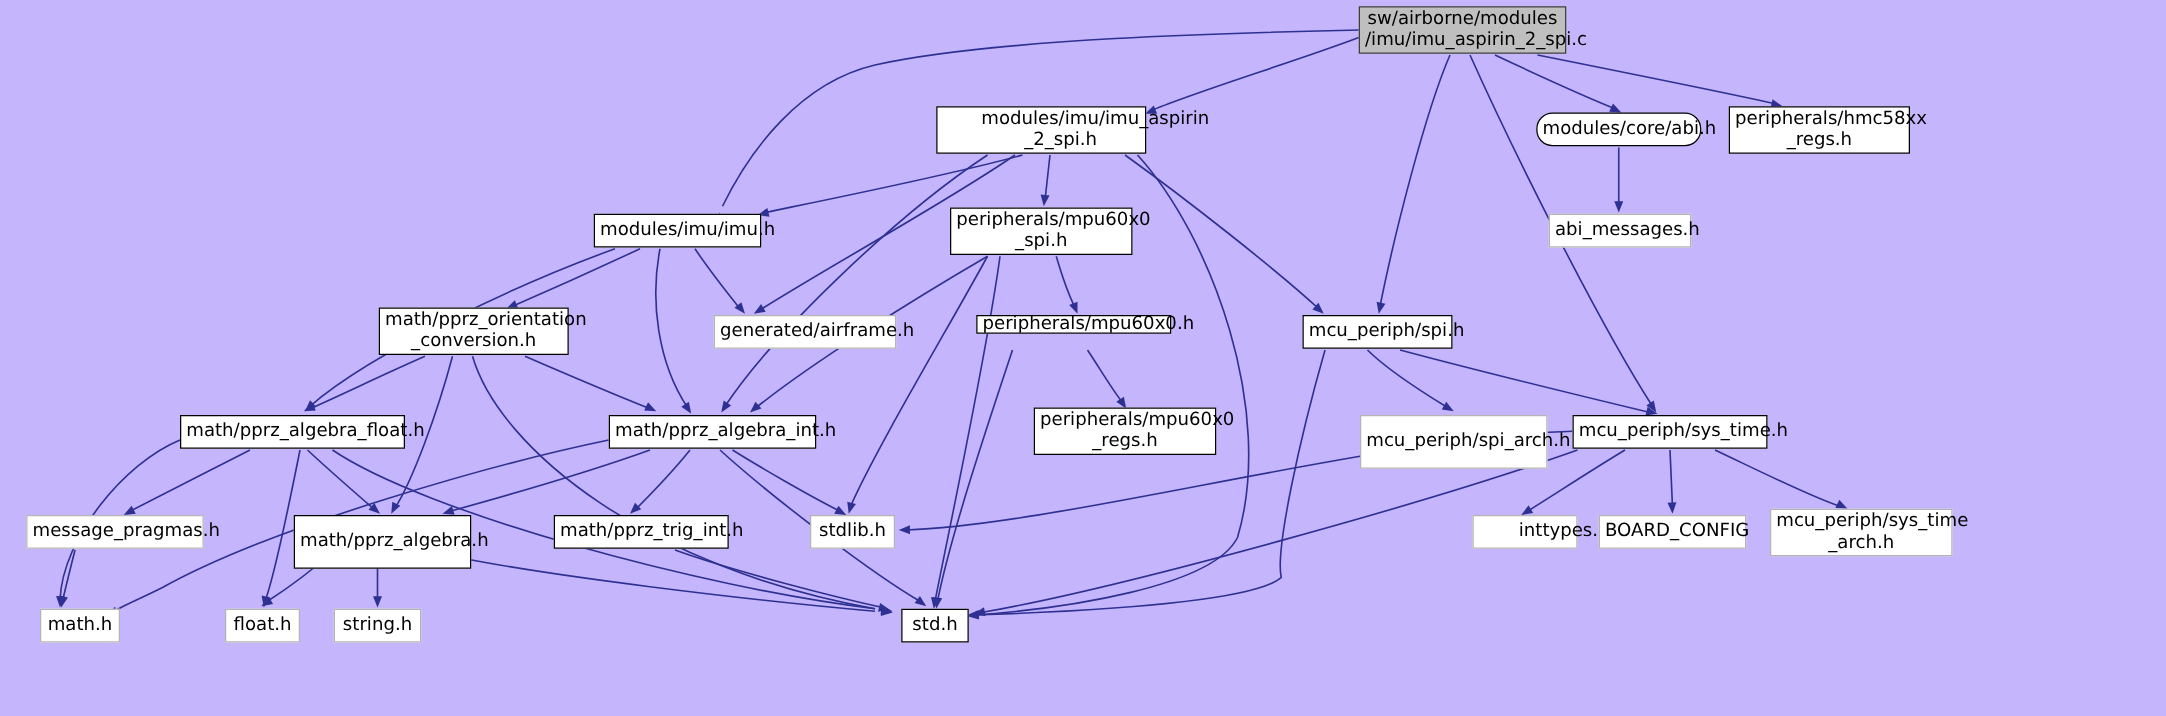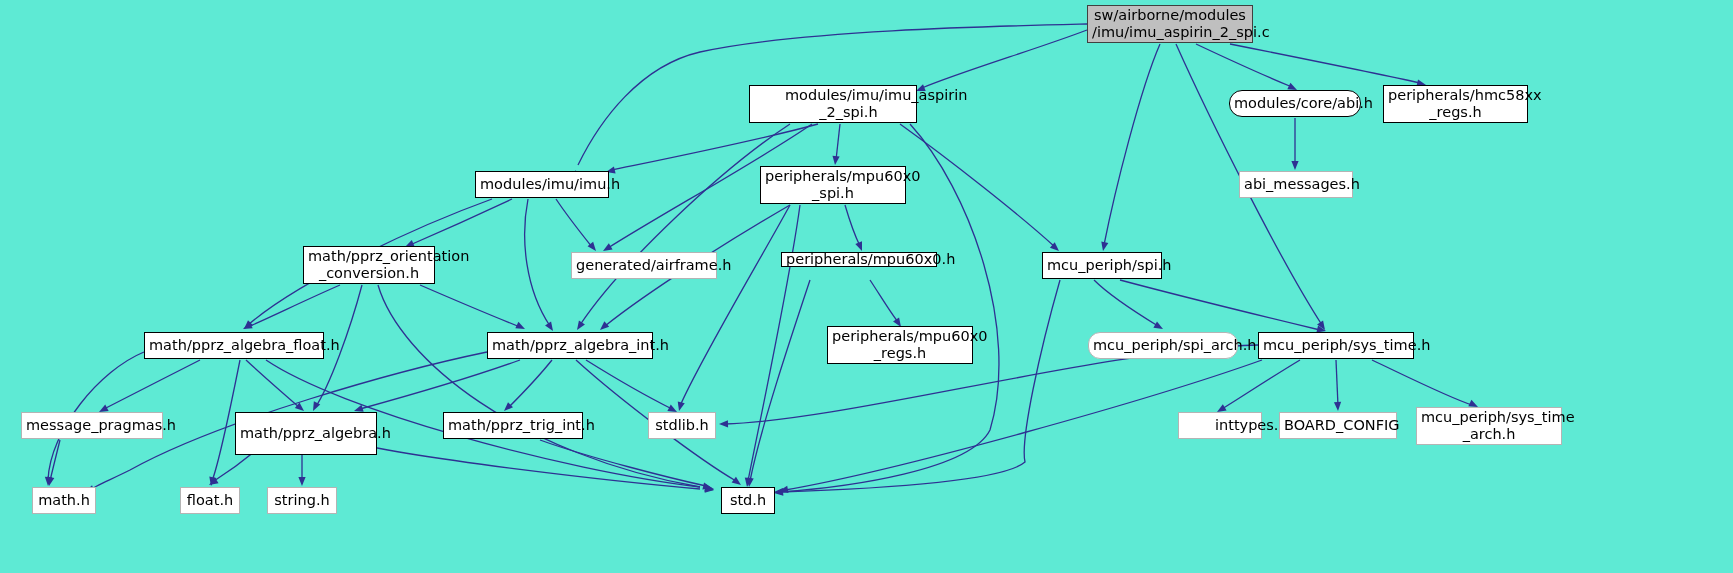--- a/index.html
+++ b/index.html
@@ -4,21 +4,21 @@
 <style>
   html, body {
     margin: 0;
     padding: 0;
     background: #ffffff;
   }
   #canvas {
     position: relative;
     width: 1733px;
     height: 573px;
-    background: #5eead4;
+    background: #c4b5fd;
     font-family: "DejaVu Sans", "Liberation Sans", sans-serif;
     overflow: hidden;
   }
   #edges {
     position: absolute;
     left: 0;
     top: 0;
     width: 1733px;
     height: 573px;
     pointer-events: none;
@@ -164,30 +164,30 @@
 /imu/imu_aspirin_2_spi.c</span></div>
       <div class="node" style="left: 749px; top: 85px; width: 168px; height: 38px; padding-left: 35px;"><span>modules/imu/imu_aspirin
 _2_spi.h</span></div>
       <div class="node" style="left: 1229px; top: 90px; width: 132px; height: 27px; border-radius: 13px;"><span>modules/core/abi.h</span></div>
       <div class="node" style="left: 1383px; top: 85px; width: 145px; height: 38px;"><span>peripherals/hmc58xx
 _regs.h</span></div>
       <div class="node faint" style="left: 1239px; top: 171px; width: 114px; height: 27px;"><span>abi_messages.h</span></div>
       <div class="node" style="left: 475px; top: 171px; width: 134px; height: 27px;"><span>modules/imu/imu.h</span></div>
       <div class="node" style="left: 760px; top: 166px; width: 146px; height: 38px;"><span>peripherals/mpu60x0
 _spi.h</span></div>
-      <div class="node" style="left: 303px; top: 246px; width: 132px; height: 38px;"><span>math/pprz_orientation
+      <div class="node" style="left: 303px; top: 246px; width: 152px; height: 38px;"><span>math/pprz_orientation
 _conversion.h</span></div>
       <div class="node faint" style="left: 523px; top: 252px; width: 146px; height: 27px; margin-left: 48px;"><span>generated/airframe.h</span></div>
       <div class="node" style="left: 781px; top: 252px; width: 156px; height: 15px;"><span>peripherals/mpu60x0.h</span></div>
       <div class="node" style="left: 1042px; top: 252px; width: 120px; height: 27px;"><span>mcu_periph/spi.h</span></div>
       <div class="node" style="left: 827px; top: 326px; width: 146px; height: 38px;"><span>peripherals/mpu60x0
 _regs.h</span></div>
       <div class="node" style="left: 144px; top: 332px; width: 180px; height: 27px;"><span>math/pprz_algebra_float.h</span></div>
       <div class="node" style="left: 487px; top: 332px; width: 166px; height: 27px;"><span>math/pprz_algebra_int.h</span></div>
-      <div class="node faint" style="left: 1088px; top: 332px; width: 150px; height: 27px; border-radius: 12px;"><span>mcu_periph/spi_arch.h</span></div>
+      <div class="node faint" style="left: 1088px; top: 332px; width: 150px; height: 43px;"><span>mcu_periph/spi_arch.h</span></div>
       <div class="node" style="left: 1258px; top: 332px; width: 156px; height: 27px;"><span>mcu_periph/sys_time.h</span></div>
       <div class="node faint" style="left: 21px; top: 412px; width: 142px; height: 27px;"><span>message_pragmas.h</span></div>
       <div class="node" style="left: 235px; top: 412px; width: 142px; height: 43px;"><span>math/pprz_algebra.h</span></div>
       <div class="node" style="left: 443px; top: 412px; width: 140px; height: 27px;"><span>math/pprz_trig_int.h</span></div>
       <div class="node faint" style="left: 648px; top: 412px; width: 68px; height: 27px;"><span>stdlib.h</span></div>
       <div class="node faint" style="left: 1178px; top: 412px; width: 84px; height: 27px; padding-left: 36px;"><span>inttypes.h</span></div>
       <div class="node faint" style="left: 1279px; top: 412px; width: 118px; height: 27px;"><span>BOARD_CONFIG</span></div>
       <div class="node faint" style="left: 1416px; top: 407px; width: 146px; height: 38px;"><span>mcu_periph/sys_time
 _arch.h</span></div>
       <div class="node faint" style="left: 32px; top: 487px; width: 64px; height: 27px;"><span>math.h</span></div>

